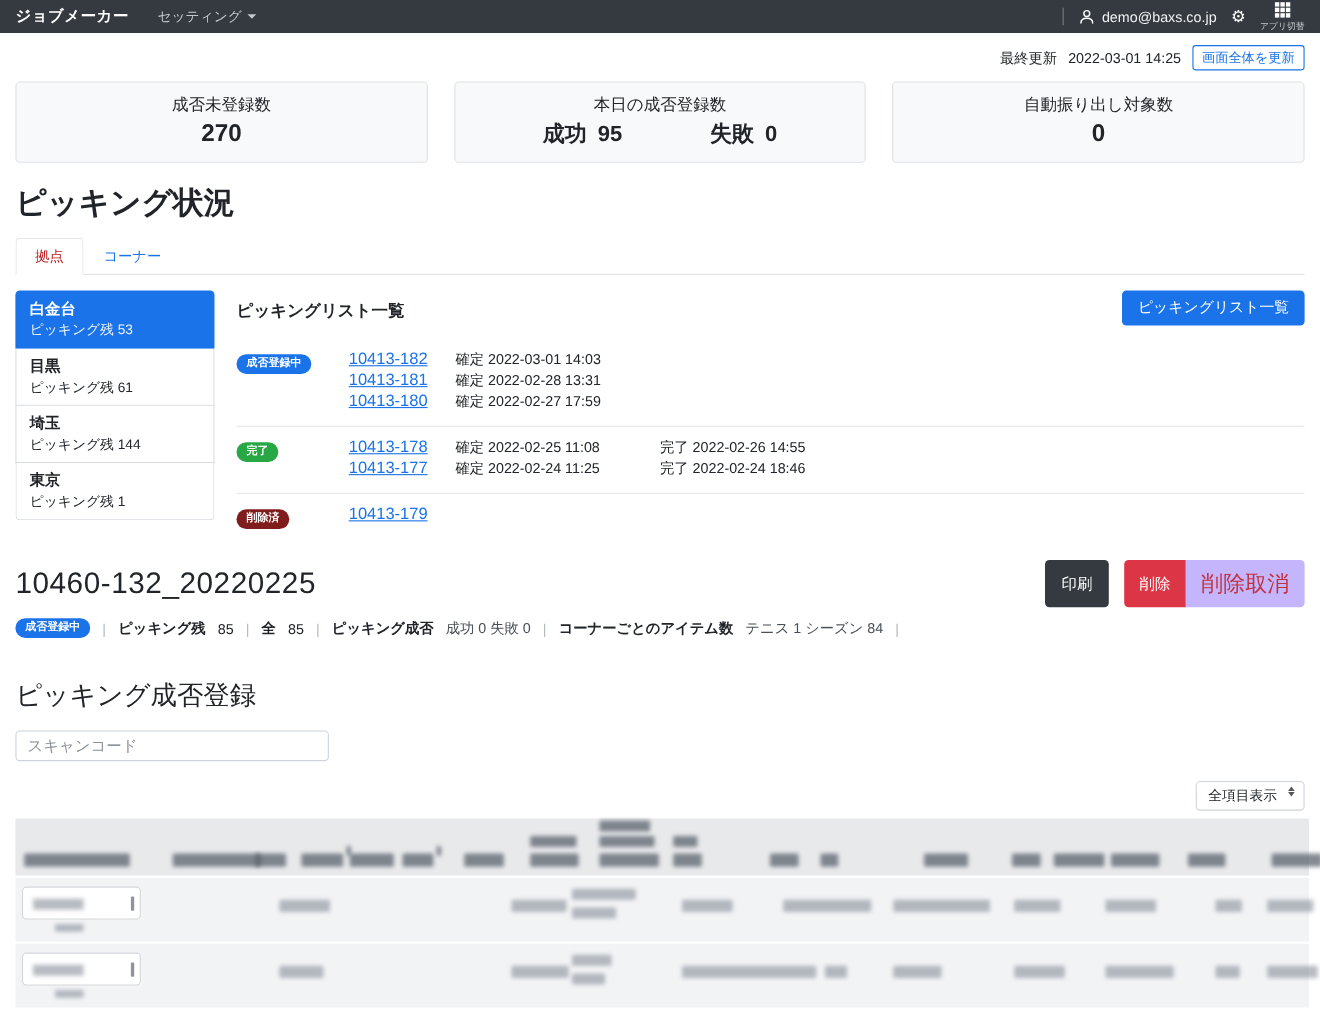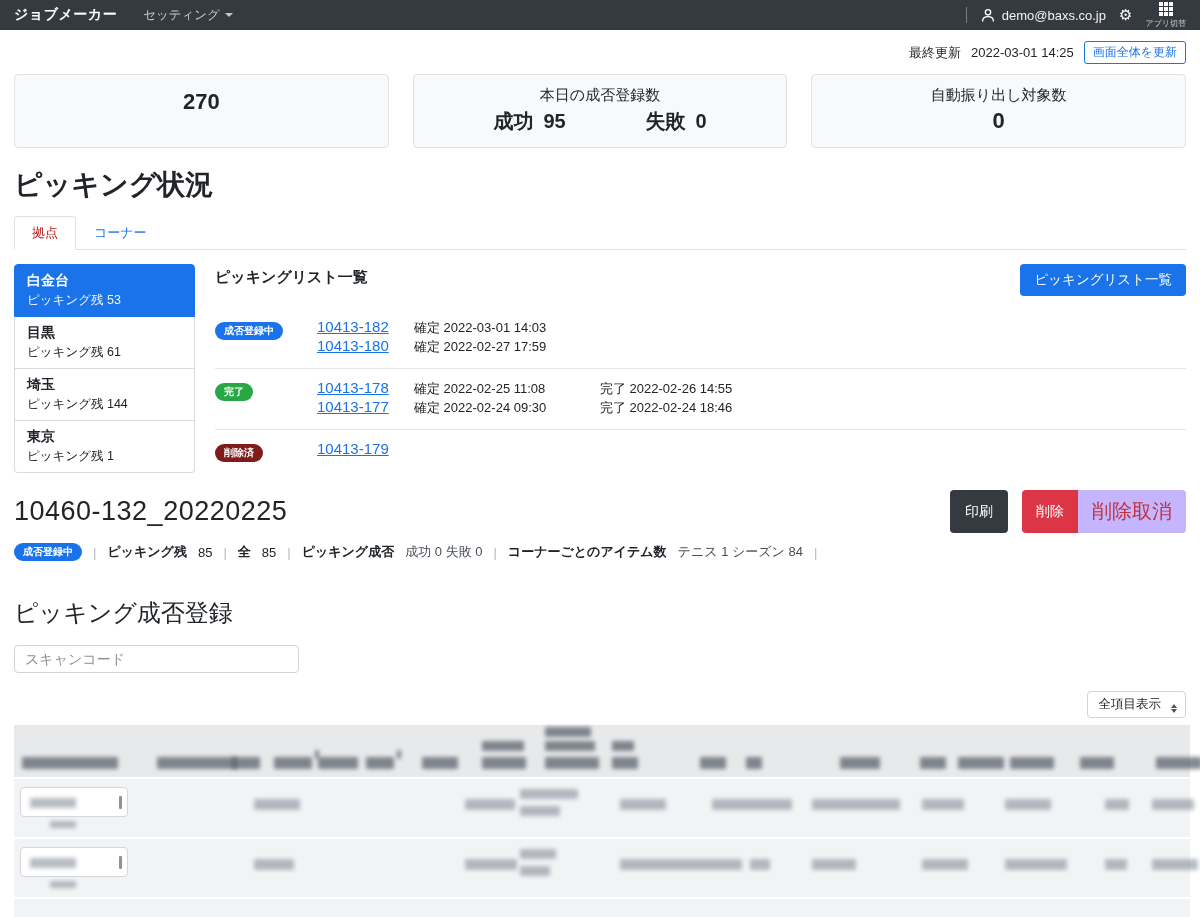--- a/index.html
+++ b/index.html
@@ -46,21 +46,21 @@
   .loc-list { width:181px; }
   .loc-item { padding:7px 12px; border:1px solid #d9dde1; border-top-width:0; background:#fff; cursor:pointer; }
   .loc-item:first-child { border-top-width:1px; border-radius:4px 4px 0 0; }
   .loc-item:last-child { border-radius:0 0 4px 4px; }
   .loc-item.selected { background:#1a73e8; border-color:#1a73e8; color:#fff; }
   .loc-name { font-size:14px; font-weight:bold; }
   .loc-sub { font-size:12.5px; margin-top:2px; }
   .loc-item.selected .loc-sub { color:rgba(255,255,255,.92); }
 
   .pl-panel { flex:1; }
-  .pl-header { display:flex; justify-content:space-between; align-items:flex-start; }
+  .pl-header { display:flex; justify-content:space-between; align-items:center; }
   .pl-title { font-size:15px; font-weight:bold; padding-top:4px; }
   .add-btn { background:#1a73e8; color:#fff; font-size:13.5px; padding:7px 14px; border-radius:4px; border:none; cursor:pointer; }
   .pl-groups { margin-top:12px; }
   .pl-group { display:flex; padding:10px 0 12px; }
   .pl-group + .pl-group { border-top:1px solid #e4e7ea; }
   .pl-badge-col { width:102px; padding-top:2px; }
   .badge-pill { display:inline-block; font-size:10px; font-weight:bold; color:#fff; padding:3px 9px; border-radius:10px; line-height:1.2; }
   .pl-items { flex:1; display:flex; flex-direction:column; }
   .pl-item-row { display:flex; align-items:baseline; height:19px; }
   .pl-link { color:#1a73e8; text-decoration:underline; font-size:15px; width:97px; }
@@ -79,21 +79,21 @@
   .sl-label { font-weight:bold; }
   .sl-value { color:#212529; }
   .sl-muted { color:#495057; }
   .sep { color:#b3bac0; }
 
   .reg-title { font-size:24px; font-weight:400; margin:36px 14px 0; }
   .scan-input { display:block; margin:16px 14px 0; width:285px; height:28px; border:1px solid #ced4da; border-radius:4px; padding:0 10px; font-size:14px; color:#212529; }
   .scan-input::placeholder { color:#8a9199; }
 
   .controls-row { display:flex; justify-content:flex-end; margin:18px 14px 7px; }
-  .col-select { display:flex; align-items:flex-end; gap:10px; border:1px solid #ced4da; border-radius:4px; background:#fff; font-size:12.5px; padding:4px 8px 4px 11px; cursor:pointer; }
+  .col-select { display:flex; align-items:flex-start; gap:10px; border:1px solid #ced4da; border-radius:4px; background:#fff; font-size:12.5px; padding:4px 8px 4px 11px; cursor:pointer; }
   .updown { display:flex; flex-direction:column; gap:1px; }
   .updown .up { width:0; height:0; border-left:3.5px solid transparent; border-right:3.5px solid transparent; border-bottom:4px solid #555; }
   .updown .down { width:0; height:0; border-left:3.5px solid transparent; border-right:3.5px solid transparent; border-top:4px solid #555; }
 
   
   .table-area { margin:0 14px; width:1176px; }
   .t-header { position:relative; height:52px; background:#e8e9eb; }
   .t-row { position:relative; height:58px; background:#f2f3f5; margin-top:2px; }
   .blur { position:absolute; filter:blur(2px); border-radius:1px; }
   .blur.dark { background:#565e68; opacity:.72; }
@@ -139,20 +139,21 @@
 </div>
 
 <div class="topbar">
   <span>最終更新</span>
   <span>2022-03-01 14:25</span>
   <button class="refresh-btn">画面全体を更新</button>
 </div>
 
 <div class="stats-row">
   <div class="stat-card">
+    <div class="stat-label">成否未登録数</div>
     <div class="stat-value">270</div>
   </div>
   <div class="stat-card">
     <div class="stat-label">本日の成否登録数</div>
     <div class="stat-duo">
       <div class="pair"><span>成功</span><span class="num">95</span></div>
       <div class="pair"><span>失敗</span><span class="num">0</span></div>
     </div>
   </div>
   <div class="stat-card">
@@ -195,37 +196,42 @@
     <div class="pl-groups">
         <div class="pl-group">
           <div class="pl-badge-col"><span class="badge-pill" style="background: rgb(26, 115, 232);">成否登録中</span></div>
           <div class="pl-items">
             <div class="pl-item-row">
               <a class="pl-link" href="#">10413-182</a>
               <span class="pl-date">確定 2022-03-01 14:03</span>
               <span class="pl-date"></span>
             </div>
             <div class="pl-item-row">
+              <a class="pl-link" href="#">10413-181</a>
+              <span class="pl-date">確定 2022-02-28 13:31</span>
+              <span class="pl-date"></span>
+            </div>
+            <div class="pl-item-row">
               <a class="pl-link" href="#">10413-180</a>
               <span class="pl-date">確定 2022-02-27 17:59</span>
               <span class="pl-date"></span>
             </div>
           </div>
         </div>
         <div class="pl-group">
           <div class="pl-badge-col"><span class="badge-pill" style="background: rgb(40, 167, 69);">完了</span></div>
           <div class="pl-items">
             <div class="pl-item-row">
               <a class="pl-link" href="#">10413-178</a>
               <span class="pl-date">確定 2022-02-25 11:08</span>
               <span class="pl-date">完了 2022-02-26 14:55</span>
             </div>
             <div class="pl-item-row">
               <a class="pl-link" href="#">10413-177</a>
-              <span class="pl-date">確定 2022-02-24 09:30</span>
+              <span class="pl-date">確定 2022-02-24 11:25</span>
               <span class="pl-date">完了 2022-02-24 18:46</span>
             </div>
           </div>
         </div>
         <div class="pl-group">
           <div class="pl-badge-col"><span class="badge-pill" style="background: #7f1d1d;">削除済</span></div>
           <div class="pl-items">
             <div class="pl-item-row">
               <a class="pl-link" href="#">10413-179</a>
               <span class="pl-date"></span>

